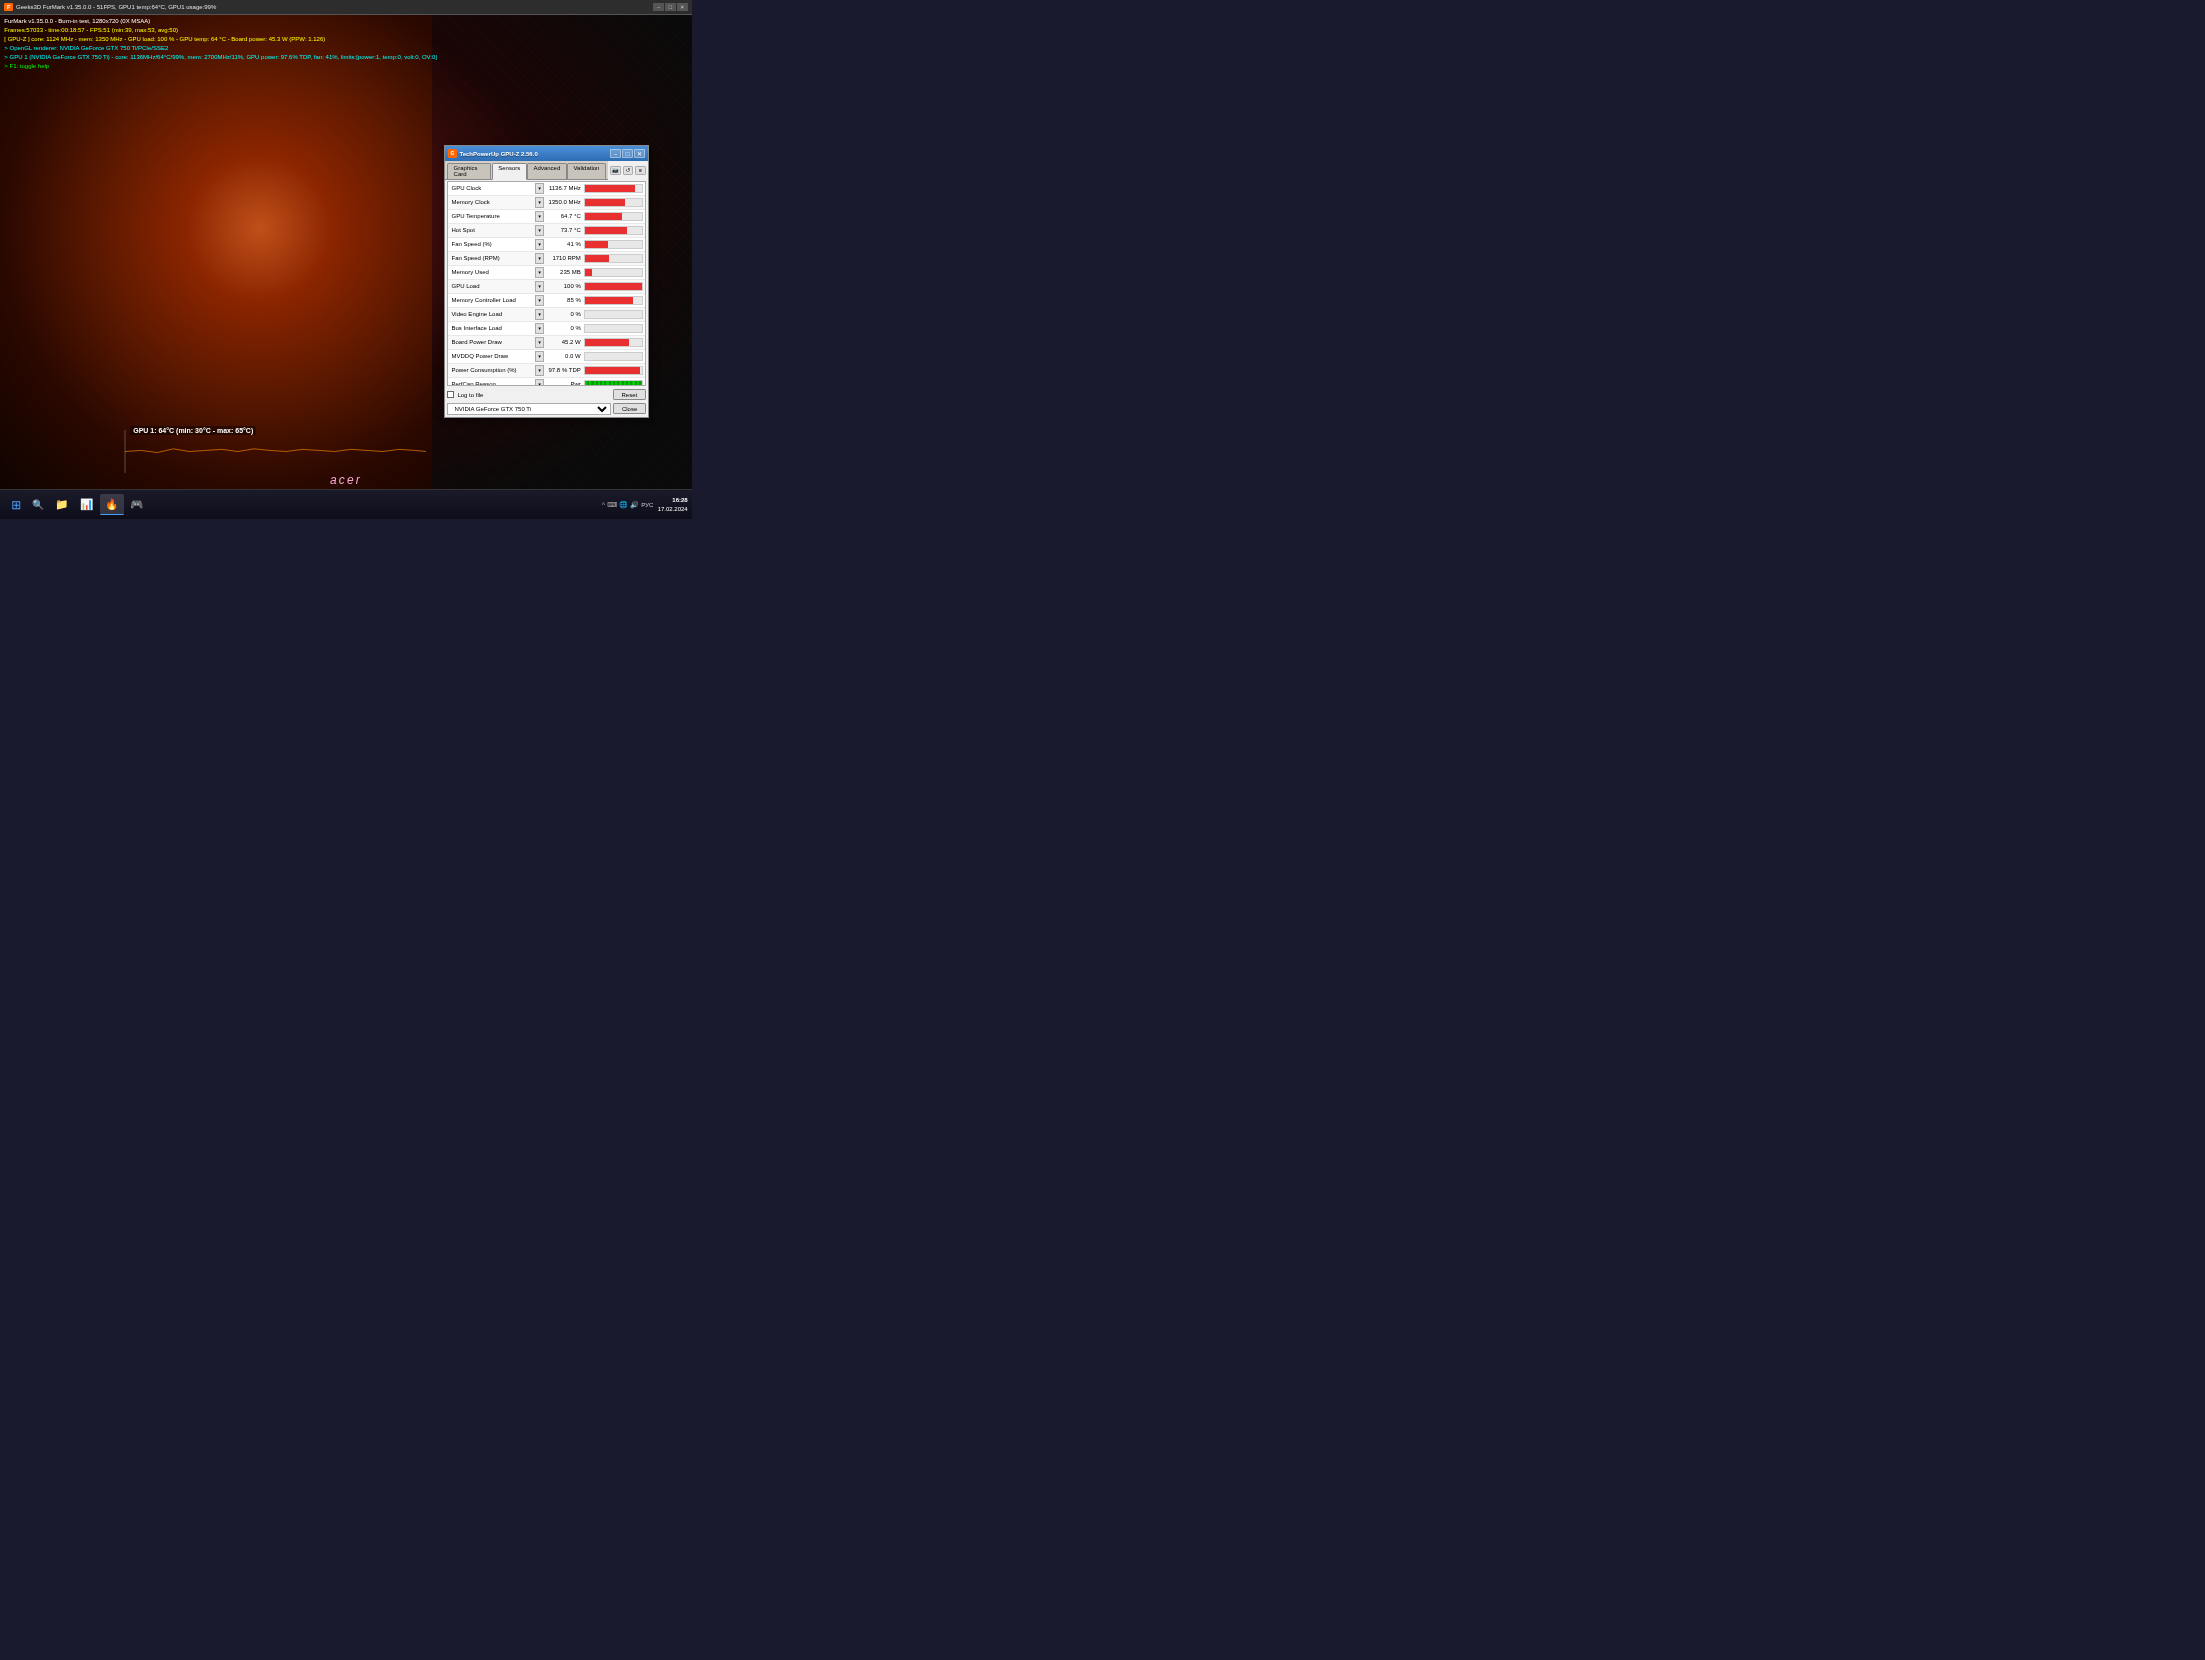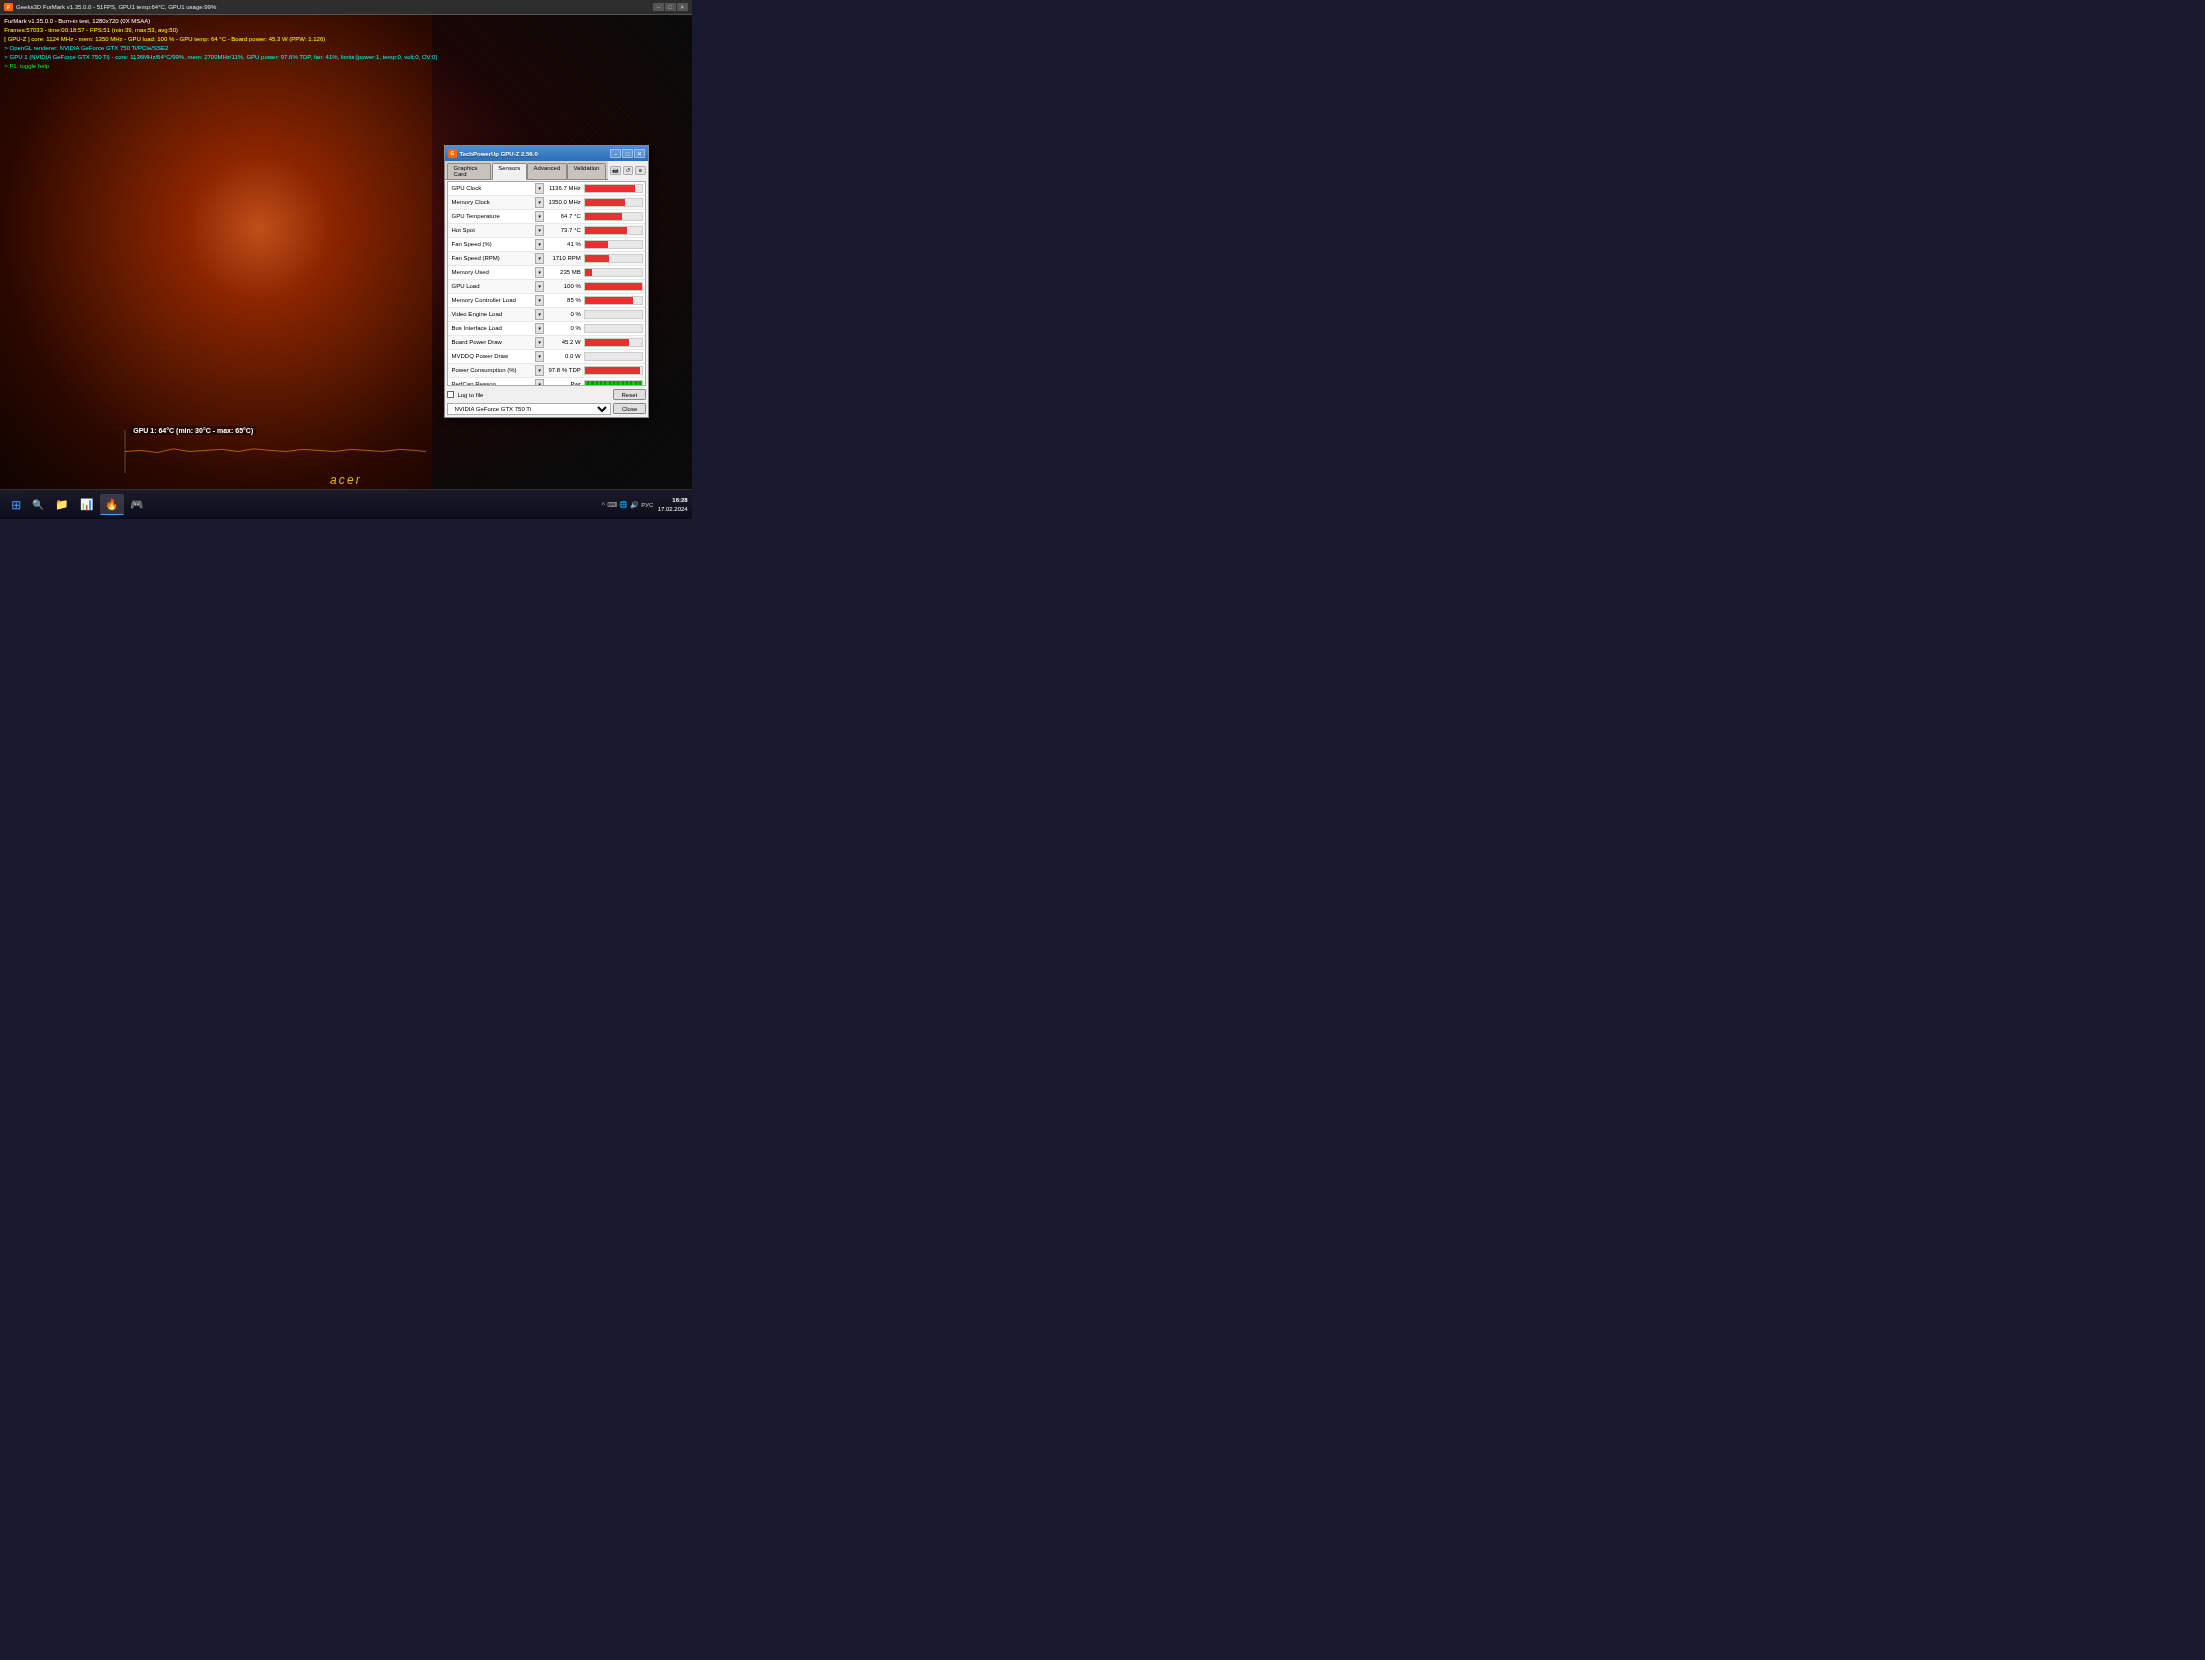--- a/index.html
+++ b/index.html
@@ -676,14 +676,14 @@
       <span>🔊</span>
       <span style="color:#ccc; font-size:6px;">РУС</span>
     </div>
     <div class="taskbar-clock">
       <div style="font-weight:bold;">16:28</div>
       <div>17.02.2024</div>
     </div>
   </div>
 </div>
 
-<div class="acer-logo" style="bottom:32px; z-index:1; color:#eab308;">acer</div>
+<div class="acer-logo" style="bottom:32px; z-index:1; color:#f9a8d4;">acer</div>
 
 
 </body></html>

